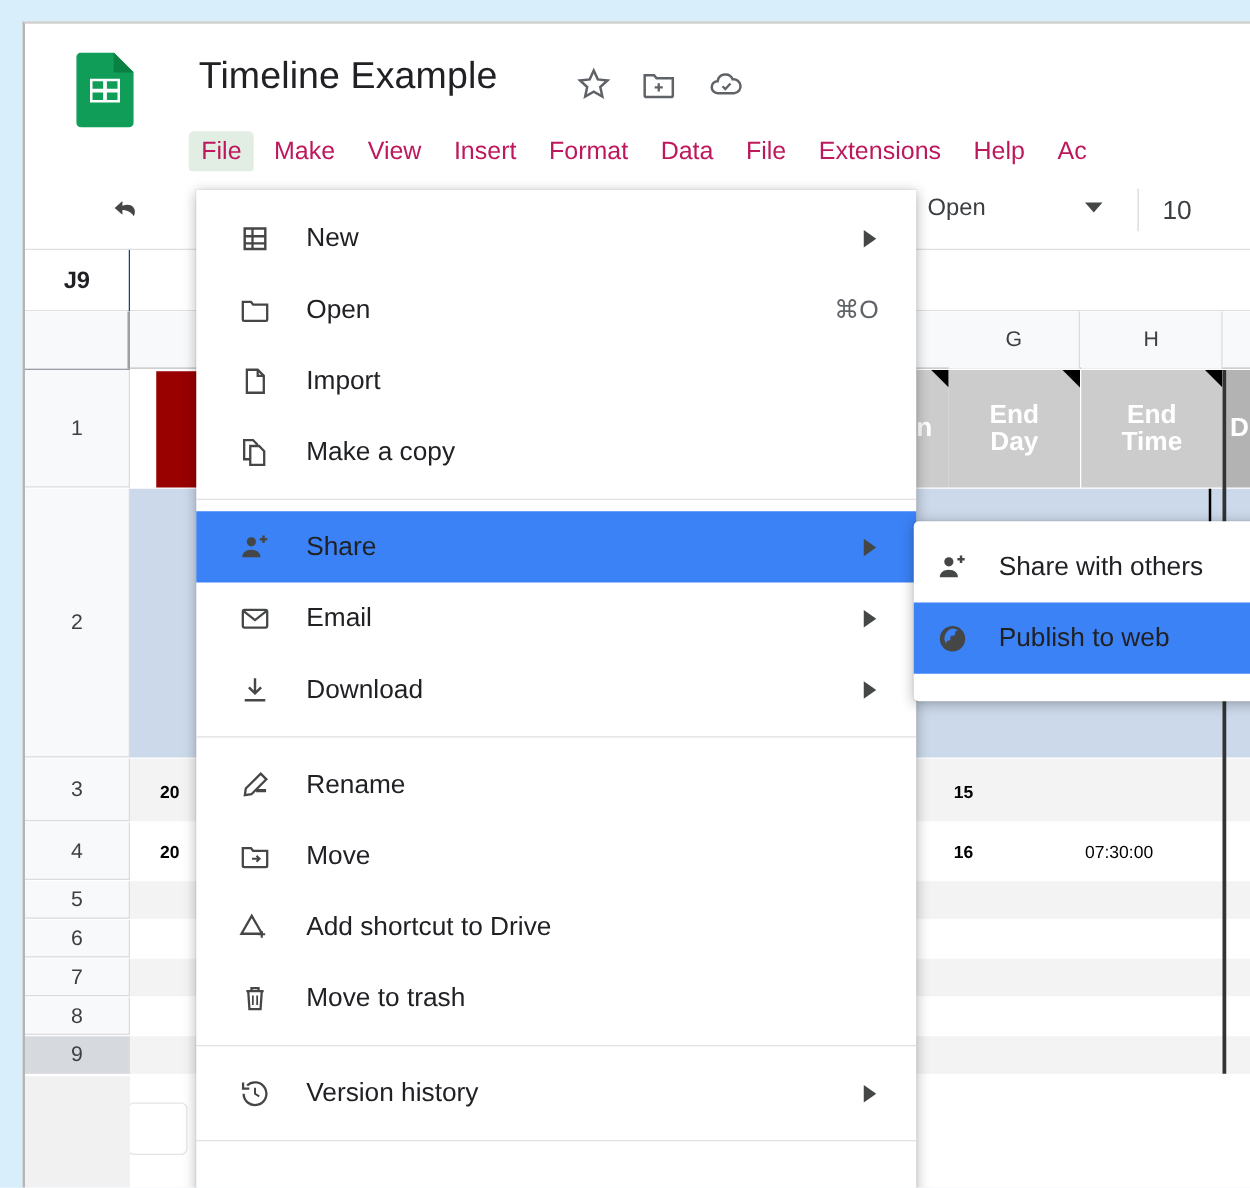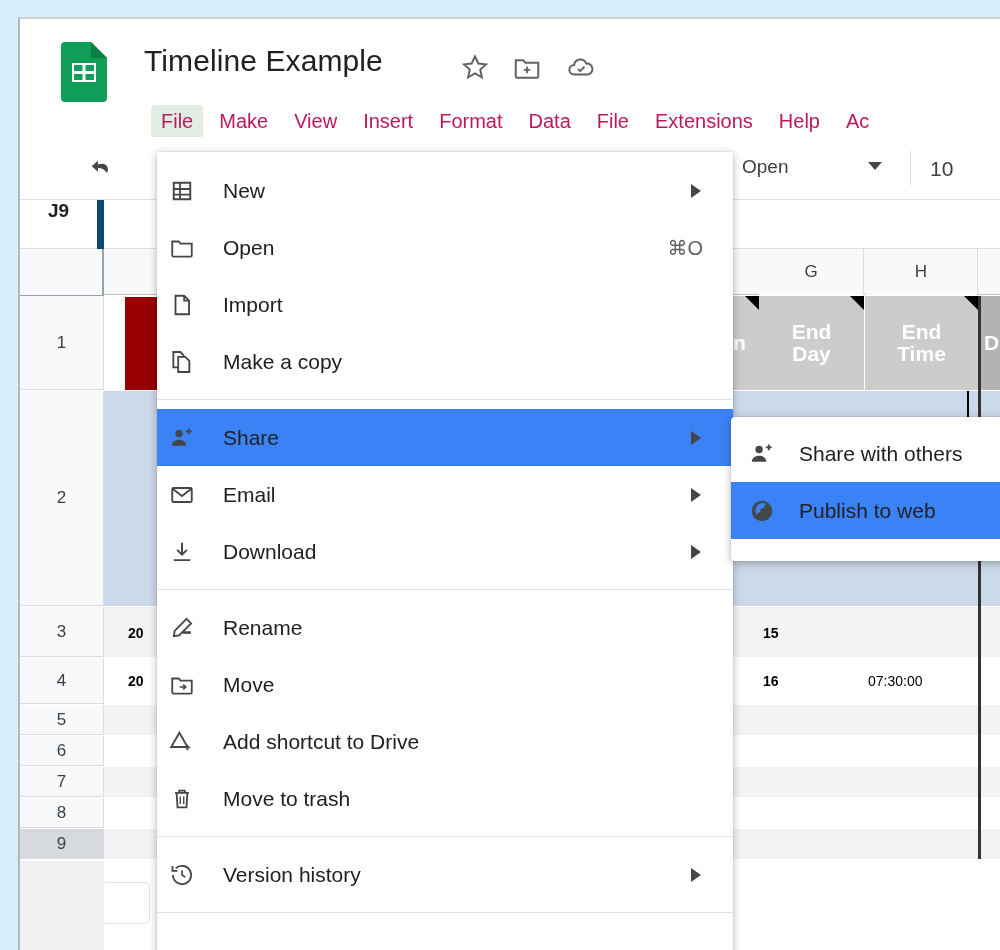--- a/index.html
+++ b/index.html
@@ -31,21 +31,21 @@
   #doc-header {
     position: absolute; left: 0; top: 0;
     width: 100%; height: 118px;
     background: #ffffff;
   }
   #sheets-logo {
     position: absolute; left: 41px; top: 23px;
     width: 46px; height: 60px;
   }
   #doc-title {
-    position: absolute; left: 124px; top: 25px;
+    position: absolute; left: 139px; top: 25px;
     font-size: 30px; color: #202124;
     letter-spacing: 0.1px;
     white-space: nowrap;
   }
   .title-icon {
     position: absolute; top: 33px;
     width: 30px; height: 30px;
     color: #5f6368;
   }
   #icon-star { left: 440px; }
@@ -106,22 +106,22 @@
   
   #formula-bar {
     position: absolute; left: 0; top: 181px;
     width: 100%; height: 49px;
     background: #ffffff;
     border-bottom: 1px solid #e0e0e0;
   }
   #namebox {
     position: absolute; left: 0; top: 0;
     width: 84px; height: 49px;
-    border-right: 7px solid #0c4a6e;
-    display: flex; justify-content: center;
+    border-right: 1px solid #0c4a6e;
+    display: flex; align-items: center; justify-content: center;
   }
   #namebox-text { font-size: 19px; color: #202124; font-weight: bold; }
 
   
   #grid {
     position: absolute; left: 0; top: 230px;
     width: 982px; height: 703px;
     background: #ffffff;
     overflow: hidden;
   }
@@ -206,21 +206,21 @@
     background: #ffffff;
     box-shadow: 0 2px 10px rgba(0,0,0,0.28), 0 0 0 1px rgba(0,0,0,0.04);
     border-radius: 0 0 4px 4px;
     z-index: 40;
     padding-top: 10px;
   }
   .mi {
     position: relative;
     height: 57px;
     display: flex; align-items: center;
-    padding-left: 10px;
+    padding-left: 32px;
     cursor: default;
   }
   .mi.hl { background: #3b82f6; justify-content: center; }
   .mi .mi-icon {
     width: 30px; height: 30px;
     margin-right: 26px;
     color: #444746;
     flex: 0 0 auto;
     display: flex; align-items: center; justify-content: center;
   }

